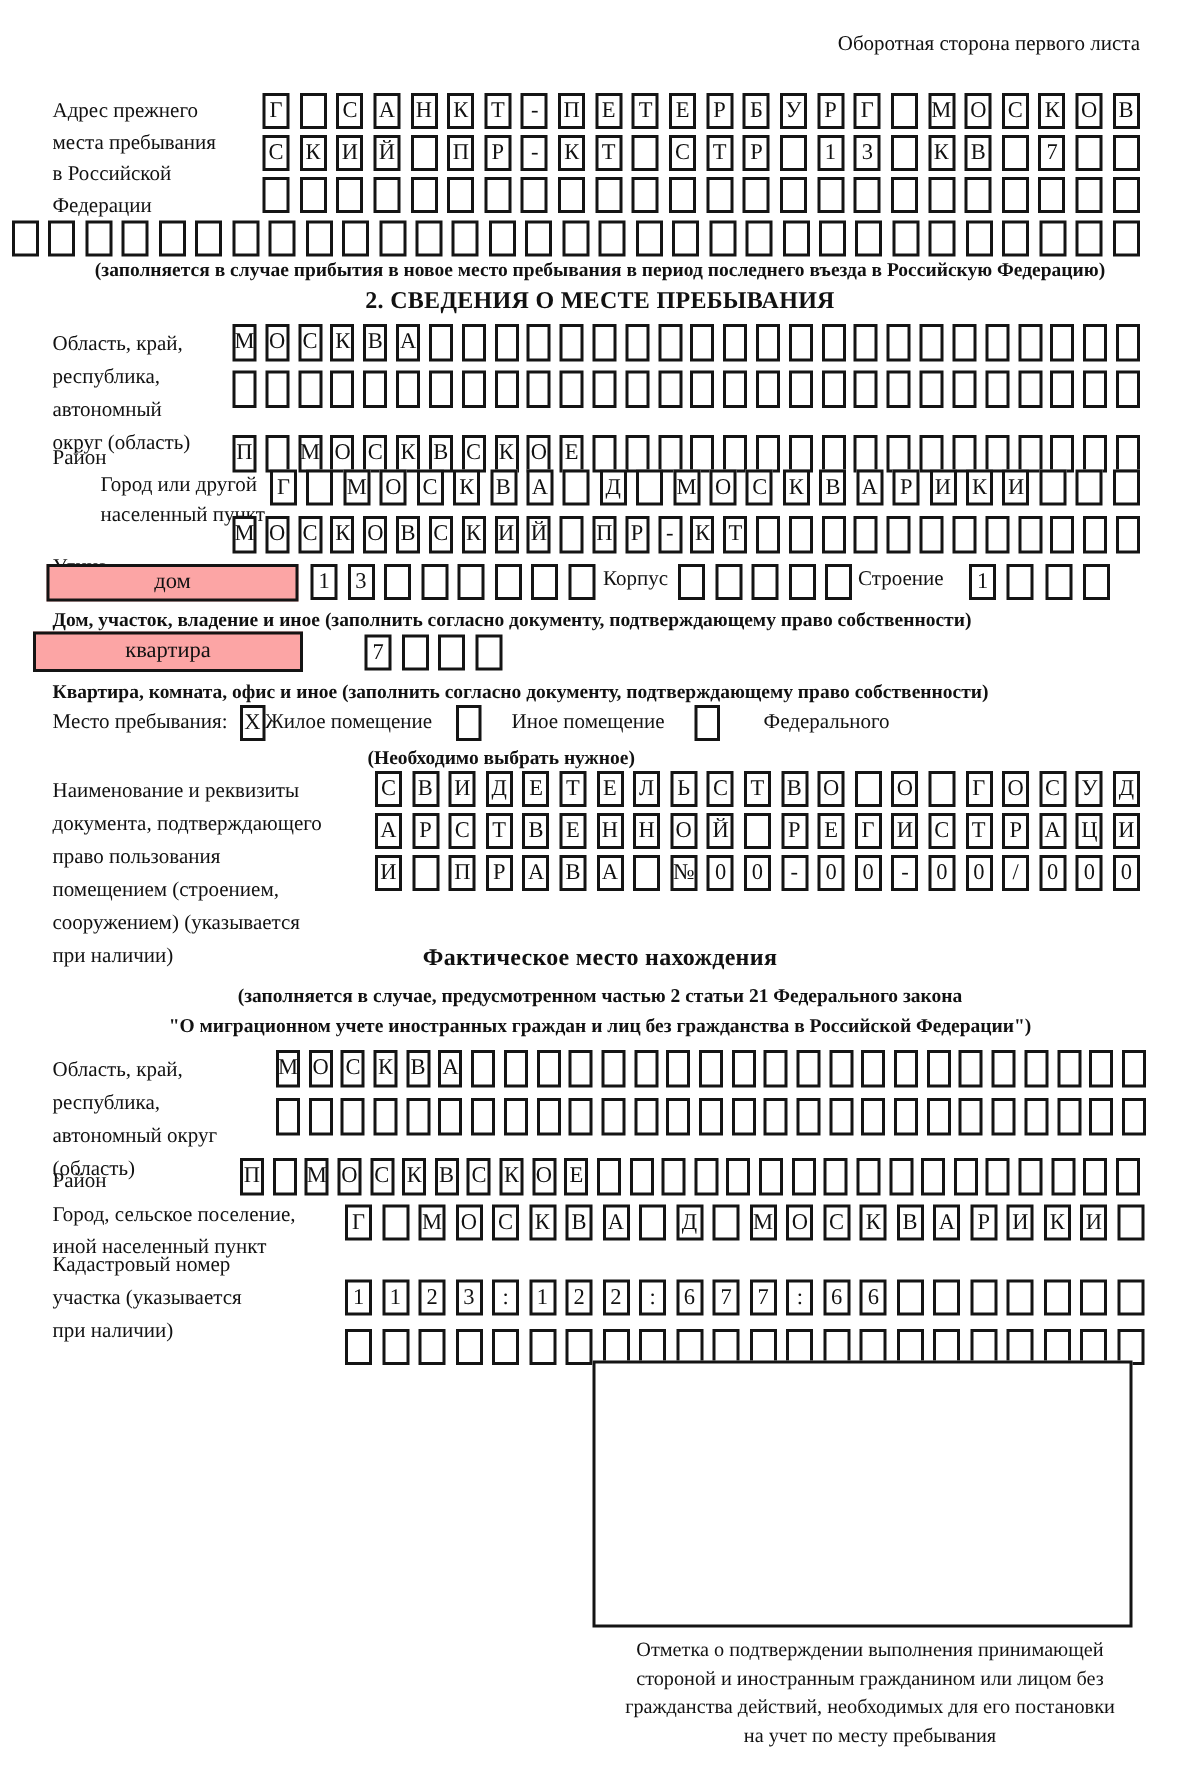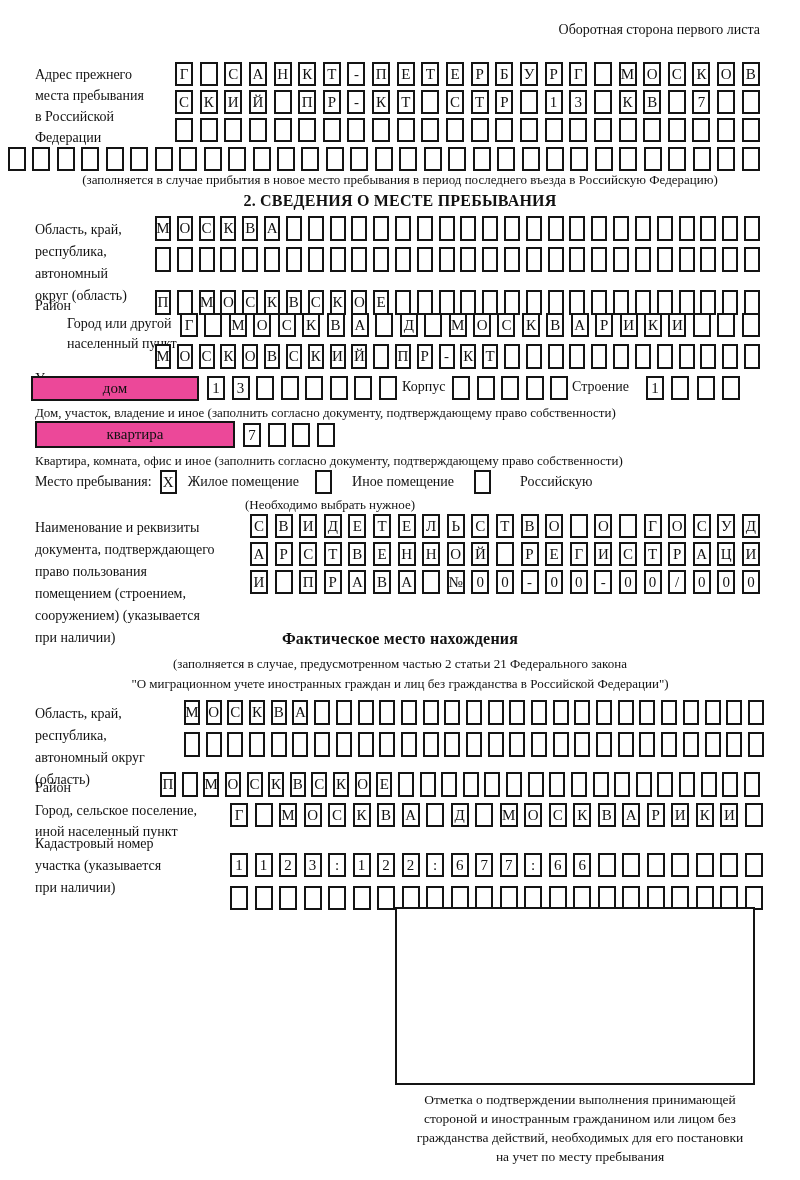--- a/index.html
+++ b/index.html
@@ -6,29 +6,29 @@
   html,body { background:#ffffff; }
   body { font-family:"Liberation Serif","DejaVu Serif",serif; color:#111; }
   .page { position:relative; width:800px; height:1180px; background:#fff; overflow:hidden; }
   .abs { position:absolute; }
   .center { text-align:center; }
   .note { font-size:14px; }
   .label { font-size:14px; line-height:21px; }
   .lh20 { line-height:20px;margin-left:32px; }
   .lh21 { line-height:21px; }
   .lh22 { line-height:22px; }
-  .caption { font-size:13px; }
+  .caption { font-size:13px;font-weight:bold; }
   .h { font-weight:bold; font-size:16px; letter-spacing:0.2px; }
   .box-row { display:flex; justify-content:space-between; }
   .cbox { flex:0 0 auto; width:18px; height:24px; border:2px solid #141414;
           display:flex; align-items:center; justify-content:center;
           font-size:15px; background:#fff; }
   .sm .cbox { width:16px; height:25px; }
   .name-box { border:2px solid #141414; display:flex; align-items:center;
-              justify-content:center; font-size:15px; background:#ec4899; }
+              justify-content:center; font-size:15px; background:#fca5a5; }
   .inline-label { font-size:14px; }
   .stay { display:flex; align-items:center; font-size:14px; }
   .check { flex:0 0 auto; width:17px; height:24px; border:2px solid #141414;
            display:inline-flex; align-items:center; justify-content:center; font-size:15px; }
   .stamp-box { border:2px solid #141414; background:#fff; }
   .stamp-caption { font-size:13.5px; line-height:19px; }
 </style>
 </head>
 <body>
 
@@ -340,37 +340,37 @@
     </div>
   <div class="inline-label abs" style="left:572px;top:379px">Строение</div>
   <div class="box-row abs" style="left:646px;top:376px;width:94px">
       <span class="cbox">1</span>
       <span class="cbox"></span>
       <span class="cbox"></span>
       <span class="cbox"></span>
     </div>
   <div class="caption abs" style="left:35px;top:405px">Дом, участок, владение и иное (заполнить согласно документу, подтверждающему право собственности)</div>
 
-  <div class="name-box abs" style="left:35px;top:421px;width:200px;height:27px">квартира</div>
+  <div class="name-box abs" style="left:22px;top:421px;width:180px;height:27px">квартира</div>
   <div class="box-row abs" style="left:243px;top:423px;width:92px">
       <span class="cbox">7</span>
       <span class="cbox"></span>
       <span class="cbox"></span>
       <span class="cbox"></span>
     </div>
   <div class="caption abs" style="left:35px;top:453px">Квартира, комната, офис и иное (заполнить согласно документу, подтверждающему право собственности)</div>
 
   <div class="stay abs" style="left:35px;top:470px">
     <span>Место пребывания:</span>
     <span class="check" style="margin-left:8px">X</span>
-    <span style="margin-left:11px">Жилое помещение</span>
+    <span style="">Жилое помещение</span>
     <span class="check" style="margin-left:16px"></span>
     <span style="margin-left:20px">Иное помещение</span>
     <span class="check" style="margin-left:20px"></span>
-    <span style="margin-left:29px">Российскую</span>
+    <span style="margin-left:29px">Федерального</span>
   </div>
   <div class="caption abs" style="left:245px;top:497px">(Необходимо выбрать нужное)</div>
 
   <div class="label abs lh22" style="left:35px;top:517px;width:215px">
       <div>Наименование и реквизиты</div>
       <div>документа, подтверждающего</div>
       <div>право пользования</div>
       <div>помещением (строением,</div>
       <div>сооружением) (указывается</div>
       <div>при наличии)</div>

